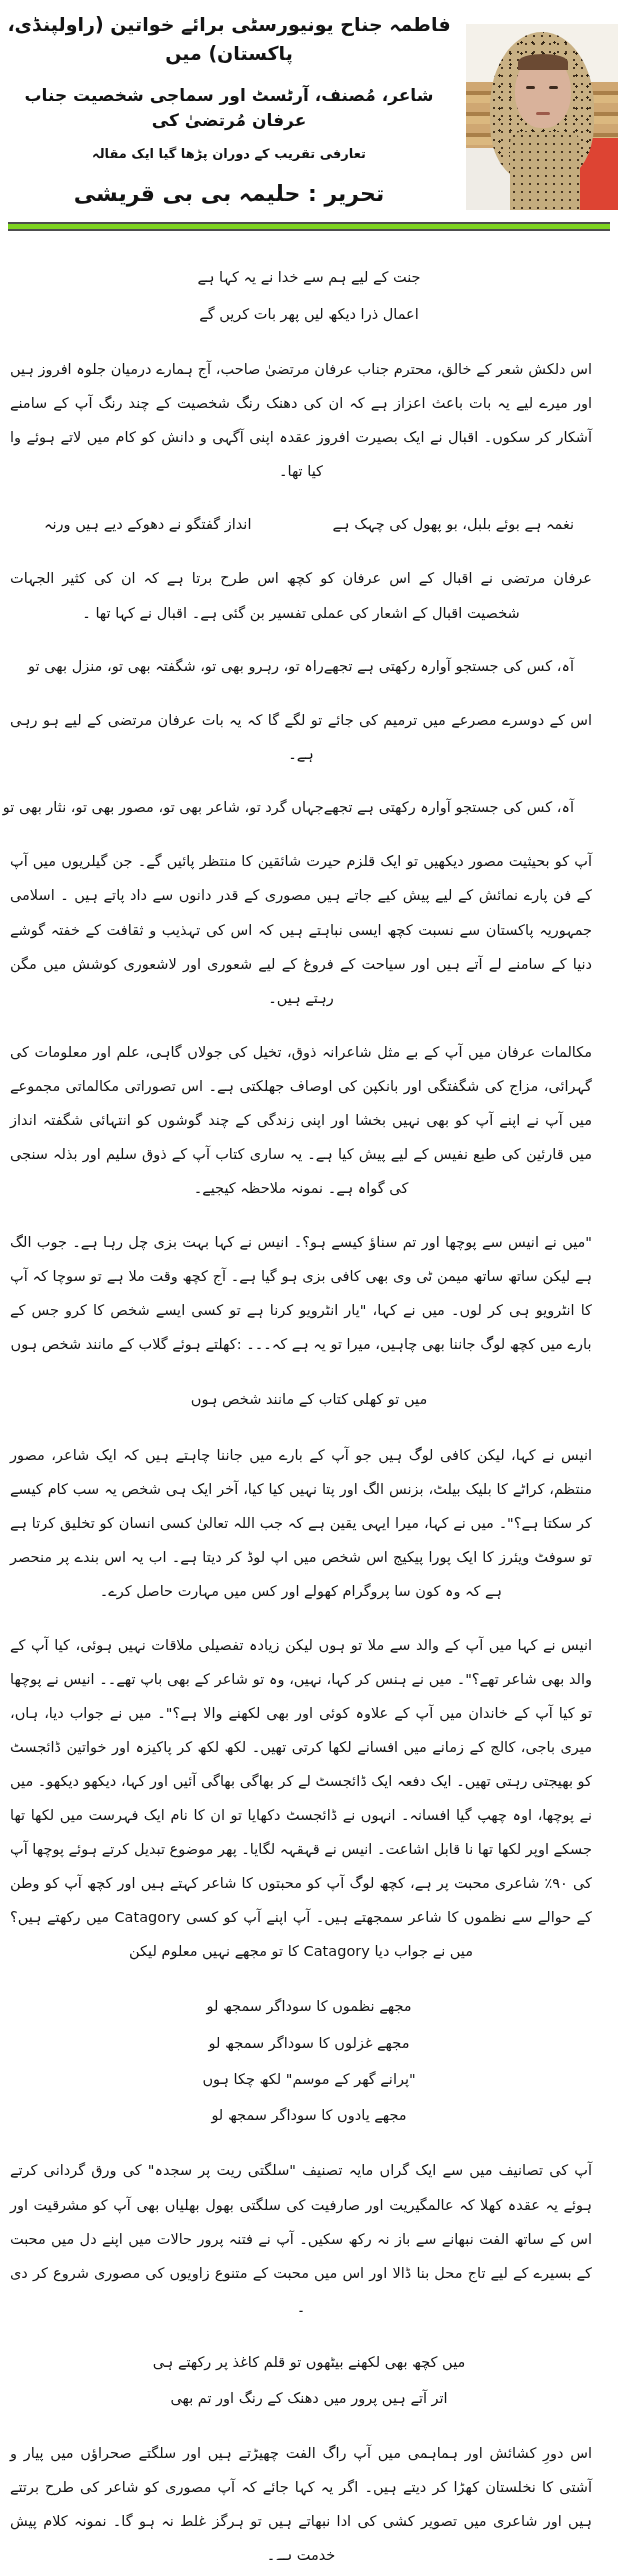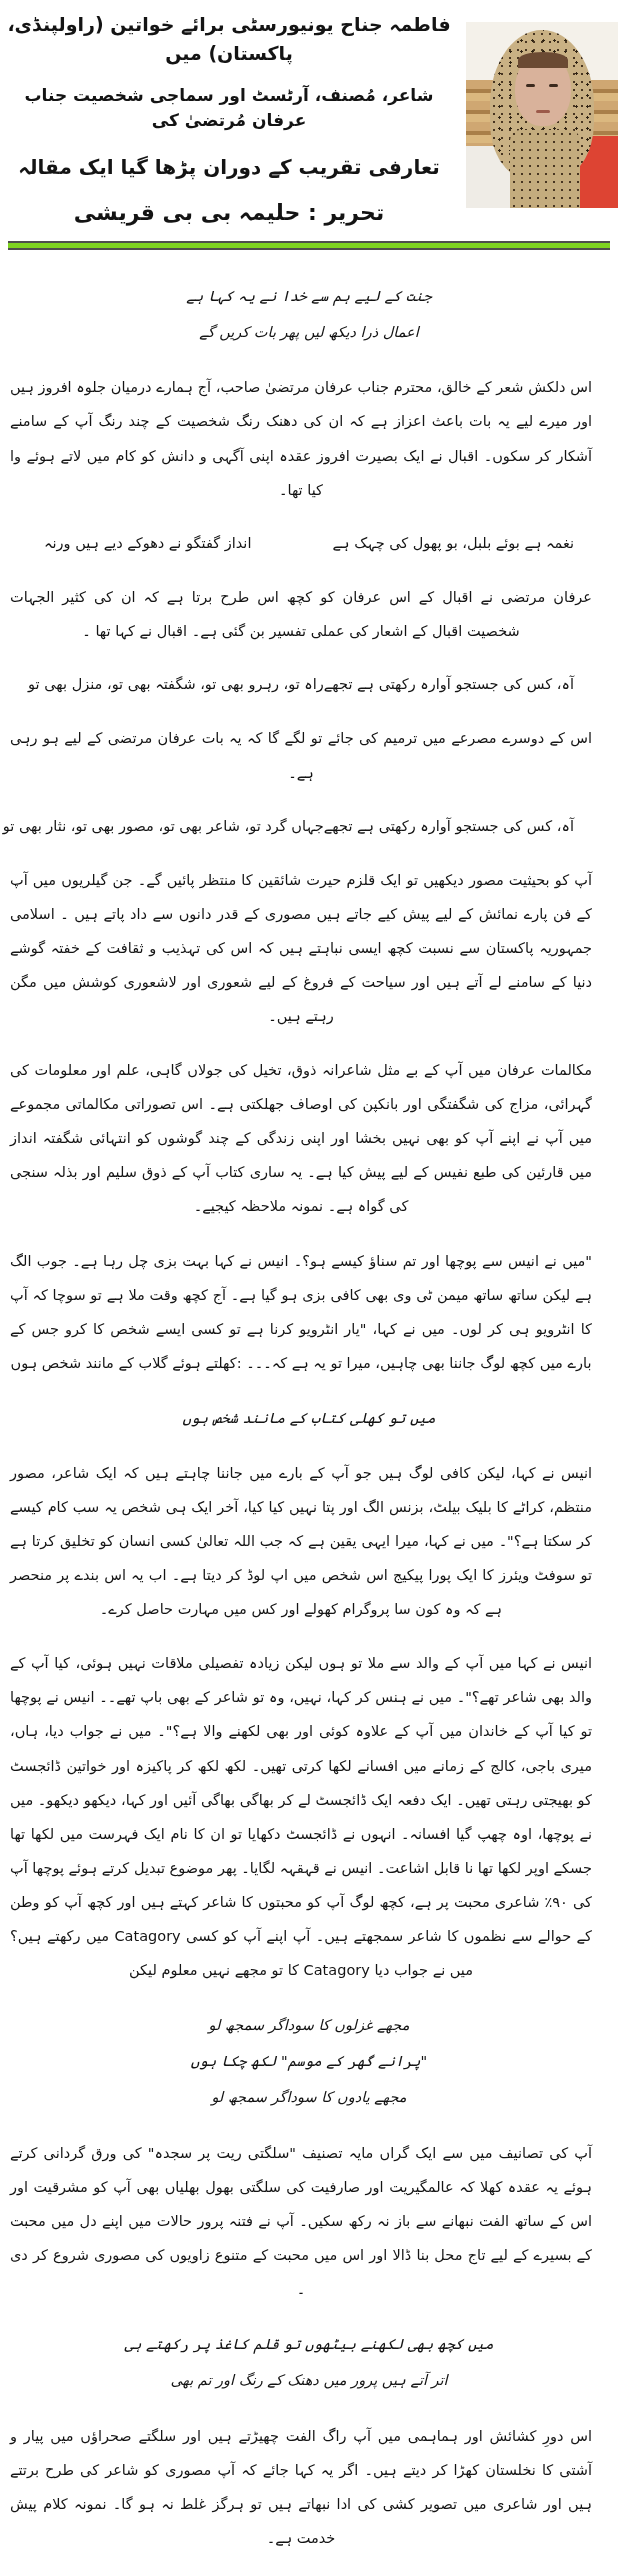--- a/index.html
+++ b/index.html
@@ -5,21 +5,21 @@
   * { margin:0; padding:0; box-sizing:border-box; }
   html,body { background:#ffffff; }
   body {
     width:618px; min-height:2560px; margin:0 auto;
     font-family:"DejaVu Sans", sans-serif;
     color:#141414;
   }
   .page { width:618px; padding:0 0 30px 0; background:#fff; }
 
   
-  .header { display:flex; flex-direction:row; align-items:center; padding:0 0 6px 0; }
+  .header { display:flex; flex-direction:row; align-items:flex-end; padding:0 0 6px 0; }
   .photo {
     position:relative; width:152px; height:186px; margin:2px 0 0 8px;
     background:#efece6; overflow:hidden; flex:0 0 auto; order:2;
   }
   .photo .wall   { position:absolute; top:0; left:0; right:0; height:70px; background:#f4f1ea; }
   .photo .slats  { position:absolute; top:58px; left:0; right:0; height:66px;
                    background:repeating-linear-gradient(180deg,#cfa772 0 9px,#a97f49 9px 13px,#dbb87f 13px 21px); }
   .photo .couch  { position:absolute; right:0; bottom:0; width:44px; height:72px;
                    background:#dd4433; border-radius:14px 0 0 4px; }
   .photo .scarf  { position:absolute; top:8px; left:24px; width:104px; height:150px;
@@ -39,39 +39,39 @@
   .photo .eye    { position:absolute; width:9px; height:3px; background:#3c2a1e; border-radius:2px; top:62px; }
   .photo .eye.le { left:60px; } .photo .eye.re { left:83px; }
   .photo .mouth  { position:absolute; top:88px; left:70px; width:14px; height:3px;
                    background:#9c5a4a; border-radius:2px; }
 
   .headline {
     flex:1 1 auto; order:1; text-align:center; direction:rtl;
     font-weight:bold; padding:10px 6px 0 6px;
   }
   .headline .l1 { font-size:19px; line-height:1.55; margin-bottom:14px; }
-  .headline .l2 { font-size:17px; line-height:1.5;  margin-bottom:18px; }
-  .headline .l3 { font-size:20px; line-height:1.5;  margin-bottom:14px; }
+  .headline .l2 { font-size:17px; line-height:1.5;  margin-bottom:10px; }
+  .headline .l3 { font-size:13px; line-height:1.5;  margin-bottom:14px; }
   .headline .l4 { font-size:22px; line-height:1.5; }
 
   
   .divider {
     height:9px; margin:6px 8px 0 8px;
     background:#7ed321;
     border-top:2px solid #4d4d4d; border-bottom:2px solid #4d4d4d;
   }
 
   
   .article { direction:rtl; padding:26px 10px 0 10px; font-size:14.5px; }
   .para {
     text-align:justify; text-align-last:center; line-height:2.35;
     margin:0 16px 20px 0;
   }
   .verse { text-align:center; line-height:2.5; margin:2px 0 20px 0; }
-  .verse .vline { display:block;font-style:italic; }
+  .verse .vline { display:block; }
   .couplet {
     display:flex; justify-content:space-between; direction:rtl;
     padding:0 34px; margin:0 0 20px 0; line-height:2.3;
   }
   .couplet .hemi { white-space:nowrap; }
   .gap-lg { height:26px; }
 </style>
 </head>
 <body>
 
@@ -133,20 +133,21 @@
     <p class="para">"میں نے انیس سے پوچھا اور تم سناؤ کیسے ہو؟۔ انیس نے کہا بہت بزی چل رہا ہے۔ جوب الگ ہے لیکن ساتھ ساتھ میمن ٹی وی بھی کافی بزی ہو گیا ہے۔ آج کچھ وقت ملا ہے تو سوچا کہ آپ کا انٹرویو ہی کر لوں۔ میں نے کہا، "یار انٹرویو کرنا ہے تو کسی ایسے شخص کا کرو جس کے بارے میں کچھ لوگ جاننا بھی چاہیں، میرا تو یہ ہے کہ۔۔۔ :کھلتے ہوئے گلاب کے مانند شخص ہوں</p>
 
     <div class="verse">
       <span class="vline">میں تو کھلی کتاب کے مانند شخص ہوں</span>
     </div>
 
     <p class="para">انیس نے کہا، لیکن کافی لوگ ہیں جو آپ کے بارے میں جاننا چاہتے ہیں کہ ایک شاعر، مصور منتظم، کراٹے کا بلیک بیلٹ، بزنس الگ اور پتا نہیں کیا کیا، آخر ایک ہی شخص یہ سب کام کیسے کر سکتا ہے؟"۔ میں نے کہا، میرا ایہی یقین ہے کہ جب اللہ تعالیٰ کسی انسان کو تخلیق کرتا ہے تو سوفٹ ویئرز کا ایک پورا پیکیج اس شخص میں اپ لوڈ کر دیتا ہے۔ اب یہ اس بندے پر منحصر ہے کہ وہ کون سا پروگرام کھولے اور کس میں مہارت حاصل کرے۔</p>
     <p class="para">انیس نے کہا میں آپ کے والد سے ملا تو ہوں لیکن زیادہ تفصیلی ملاقات نہیں ہوئی، کیا آپ کے والد بھی شاعر تھے؟"۔ میں نے ہنس کر کہا، نہیں، وہ تو شاعر کے بھی باپ تھے۔۔ انیس نے پوچھا تو کیا آپ کے خاندان میں آپ کے علاوہ کوئی اور بھی لکھنے والا ہے؟"۔ میں نے جواب دیا، ہاں، میری باجی، کالج کے زمانے میں افسانے لکھا کرتی تھیں۔ لکھ لکھ کر پاکیزہ اور خواتین ڈائجسٹ کو بھیجتی رہتی تھیں۔ ایک دفعہ ایک ڈائجسٹ لے کر بھاگی بھاگی آئیں اور کہا، دیکھو دیکھو۔ میں نے پوچھا، اوہ چھپ گیا افسانہ۔ انہوں نے ڈائجسٹ دکھایا تو ان کا نام ایک فہرست میں لکھا تھا جسکے اوپر لکھا تھا نا قابل اشاعت۔ انیس نے قہقہہ لگایا۔ پھر موضوع تبدیل کرتے ہوئے پوچھا آپ کی ۹۰٪ شاعری محبت پر ہے، کچھ لوگ آپ کو محبتوں کا شاعر کہتے ہیں اور کچھ آپ کو وطن کے حوالے سے نظموں کا شاعر سمجھتے ہیں۔ آپ اپنے آپ کو کسی Catagory میں رکھتے ہیں؟ میں نے جواب دیا Catagory کا تو مجھے نہیں معلوم لیکن</p>
 
     <div class="verse">
+      <span class="vline">مجھے نظموں کا سوداگر سمجھ لو</span>
       <span class="vline">مجھے غزلوں کا سوداگر سمجھ لو</span>
       <span class="vline">"پرانے گھر کے موسم" لکھ چکا ہوں</span>
       <span class="vline">مجھے یادوں کا سوداگر سمجھ لو</span>
     </div>
 
     <p class="para">آپ کی تصانیف میں سے ایک گراں مایہ تصنیف "سلگتی ریت پر سجدہ" کی ورق گردانی کرتے ہوئے یہ عقدہ کھلا کہ عالمگیریت اور صارفیت کی سلگتی بھول بھلیاں بھی آپ کو مشرقیت اور اس کے ساتھ الفت نبھانے سے باز نہ رکھ سکیں۔ آپ نے فتنہ پرور حالات میں اپنے دل میں محبت کے بسیرے کے لیے تاج محل بنا ڈالا اور اس میں محبت کے متنوع زاویوں کی مصوری شروع کر دی ۔</p>
 
     <div class="verse">
       <span class="vline">میں کچھ بھی لکھنے بیٹھوں تو قلم کاغذ پر رکھتے ہی</span>
       <span class="vline">اتر آتے ہیں پرور میں دھنک کے رنگ اور تم بھی</span>

